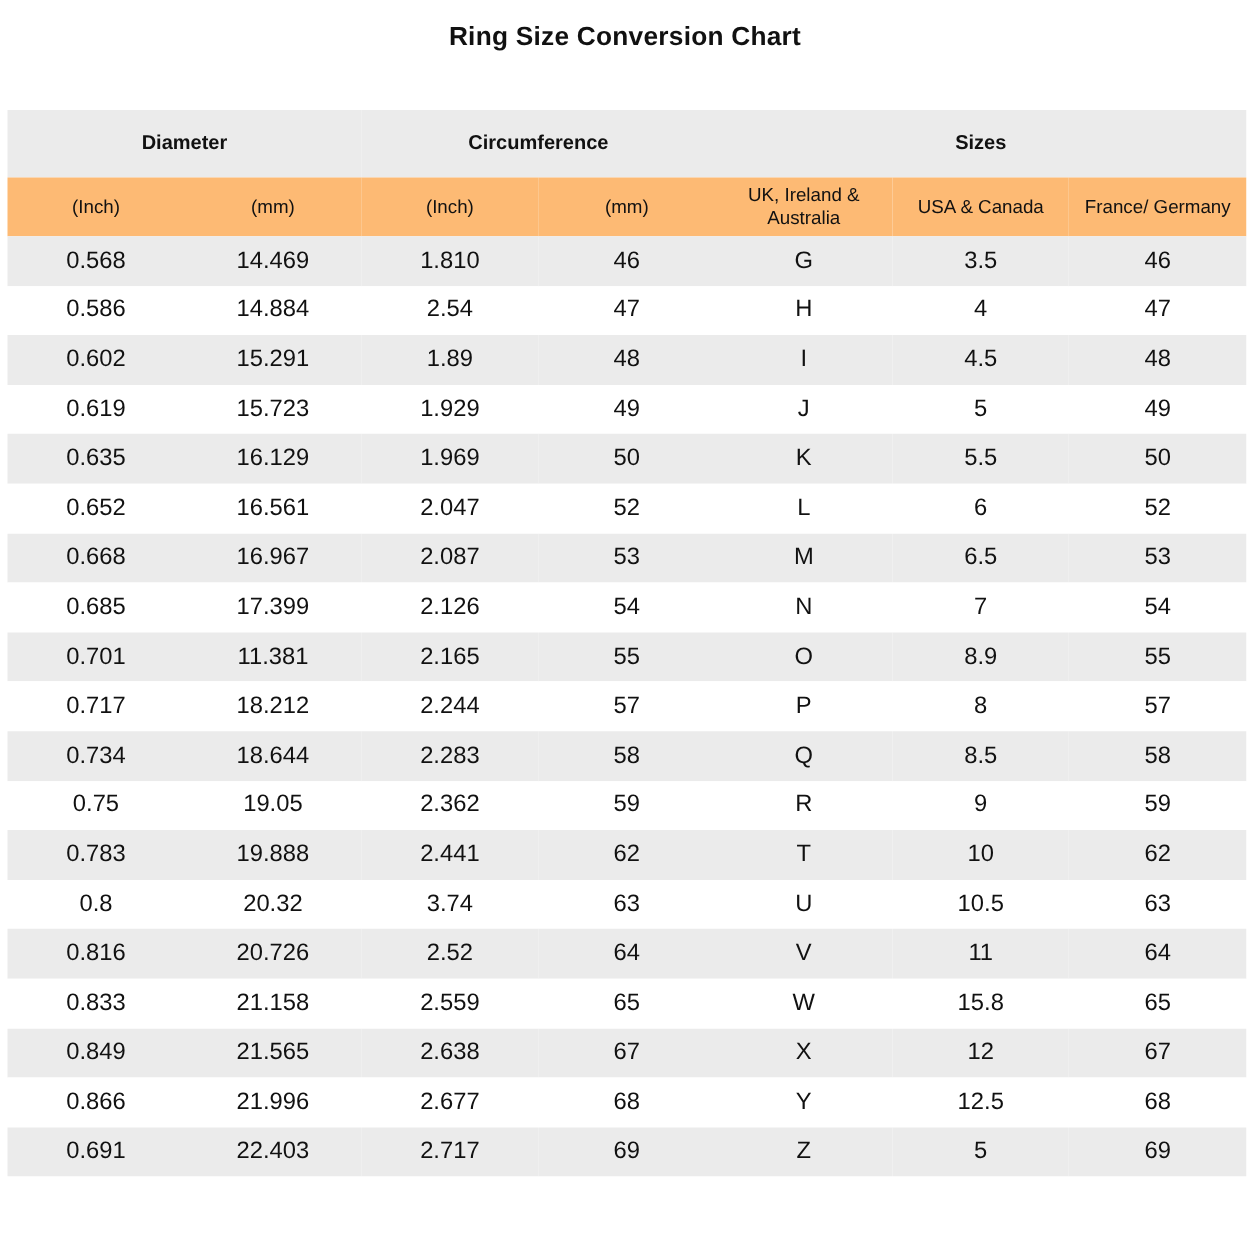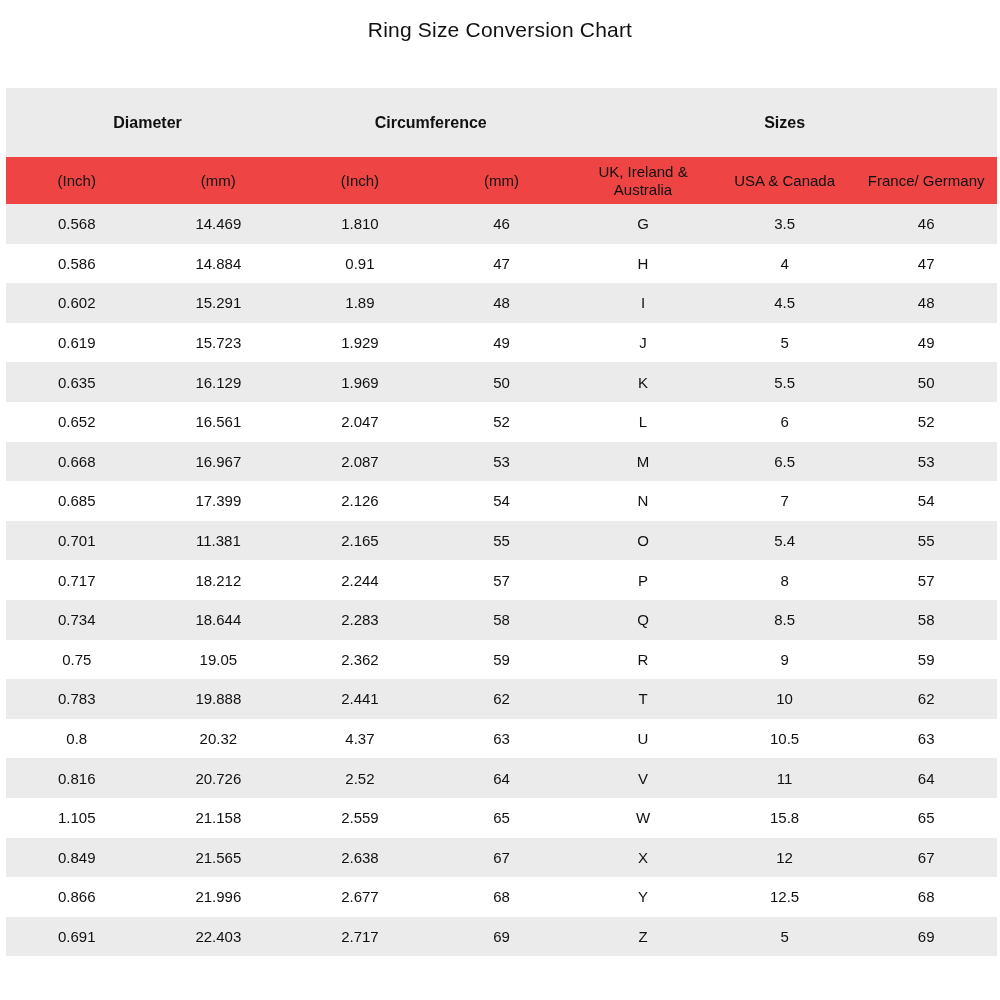--- a/index.html
+++ b/index.html
@@ -14,61 +14,61 @@
   .page {
     width: 1000px;
     height: 1000px;
     background: #ffffff;
     overflow: hidden;
   }
   .page-title {
     margin: 18px 0 0 0;
     font-size: 21px;
     line-height: 24px;
-    font-weight: normal;
+    font-weight: bold;
     text-align: center;
     color: #111111;
     letter-spacing: 0.2px;
   }
   table.ring-table {
     margin: 46px 3px 0 6px;
     width: 991px;
     border-collapse: collapse;
     table-layout: fixed;
   }
   table.ring-table col { width: 14.2857%; }
   table.ring-table th,
   table.ring-table td {
     text-align: center;
     vertical-align: middle;
     padding: 0 4px;
     font-weight: normal;
   }
   tr.group-header-row {
     background: #ebebeb;
-    height: 69px;
+    height: 54px;
   }
   tr.group-header-row th {
     font-size: 16px;
     font-weight: bold;
     color: #111111;
   }
   tr.sub-header-row {
-    background: #ef4444;
+    background: #fdba74;
     height: 47px;
   }
   tr.sub-header-row th {
     font-size: 15px;
     line-height: 18px;
     font-weight: normal;
     color: #111111;
   }
   tbody tr {
     height: 39.6px;
-    font-size: 15px;
+    font-size: 19px;
   }
   tbody tr:nth-child(odd)  { background: #ebebeb; }
   tbody tr:nth-child(even) { background: #ffffff; }
 </style>
 </head>
 <body>
 
 <div class="page">
 
   <h1 class="page-title">Ring Size Conversion Chart</h1>
@@ -105,21 +105,21 @@
           <td>14.469</td>
           <td>1.810</td>
           <td>46</td>
           <td>G</td>
           <td>3.5</td>
           <td>46</td>
         </tr>
         <tr>
           <td>0.586</td>
           <td>14.884</td>
-          <td>0.91</td>
+          <td>2.54</td>
           <td>47</td>
           <td>H</td>
           <td>4</td>
           <td>47</td>
         </tr>
         <tr>
           <td>0.602</td>
           <td>15.291</td>
           <td>1.89</td>
           <td>48</td>
@@ -171,21 +171,21 @@
           <td>N</td>
           <td>7</td>
           <td>54</td>
         </tr>
         <tr>
           <td>0.701</td>
           <td>11.381</td>
           <td>2.165</td>
           <td>55</td>
           <td>O</td>
-          <td>5.4</td>
+          <td>8.9</td>
           <td>55</td>
         </tr>
         <tr>
           <td>0.717</td>
           <td>18.212</td>
           <td>2.244</td>
           <td>57</td>
           <td>P</td>
           <td>8</td>
           <td>57</td>
@@ -213,37 +213,37 @@
           <td>19.888</td>
           <td>2.441</td>
           <td>62</td>
           <td>T</td>
           <td>10</td>
           <td>62</td>
         </tr>
         <tr>
           <td>0.8</td>
           <td>20.32</td>
-          <td>4.37</td>
+          <td>3.74</td>
           <td>63</td>
           <td>U</td>
           <td>10.5</td>
           <td>63</td>
         </tr>
         <tr>
           <td>0.816</td>
           <td>20.726</td>
           <td>2.52</td>
           <td>64</td>
           <td>V</td>
           <td>11</td>
           <td>64</td>
         </tr>
         <tr>
-          <td>1.105</td>
+          <td>0.833</td>
           <td>21.158</td>
           <td>2.559</td>
           <td>65</td>
           <td>W</td>
           <td>15.8</td>
           <td>65</td>
         </tr>
         <tr>
           <td>0.849</td>
           <td>21.565</td>

